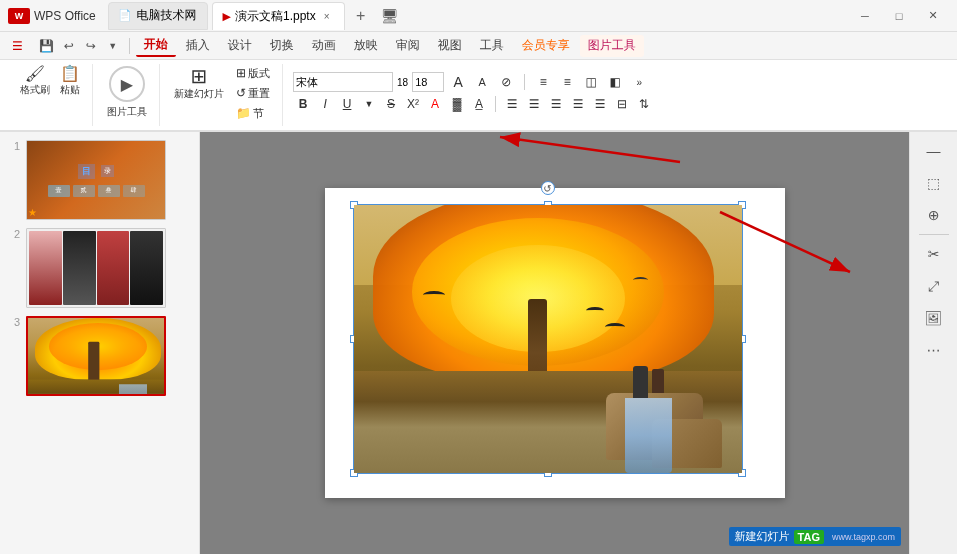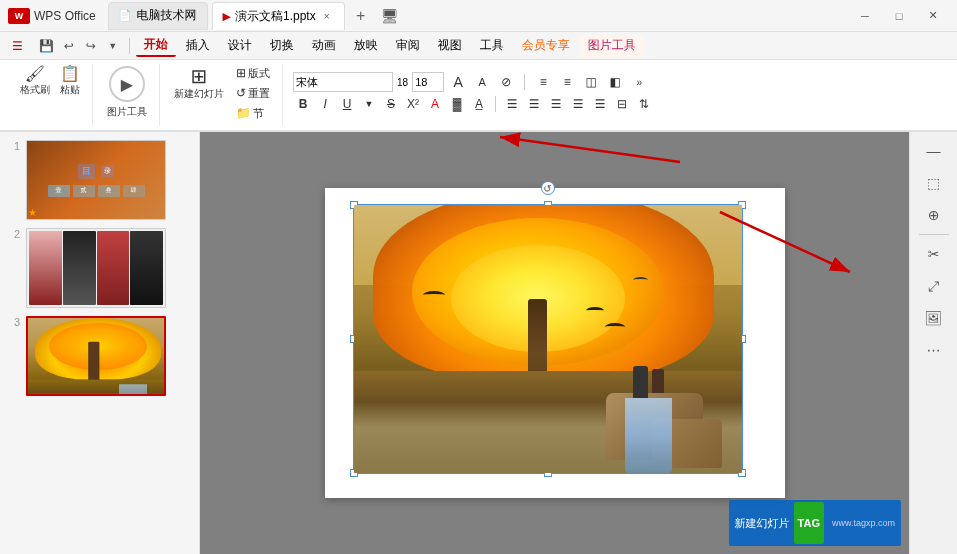--- a/index.html
+++ b/index.html
@@ -11,21 +11,21 @@
     .wps-logo { width: 22px; height: 16px; background: #c00; color: white; font-size: 9px; font-weight: bold; display: flex; align-items: center; justify-content: center; border-radius: 2px; }
     .title-tab { display: flex; align-items: center; height: 28px; padding: 0 10px; background: #fff; border: 1px solid #ddd; border-bottom: none; border-radius: 4px 4px 0 0; font-size: 12px; gap: 4px; cursor: pointer; }
     .title-tab.inactive { background: #e8e8e8; border-bottom: 1px solid #ddd; }
     .tab-close { width: 14px; height: 14px; display: flex; align-items: center; justify-content: center; border-radius: 2px; font-size: 10px; color: #666; cursor: pointer; }
     .tab-add { width: 24px; height: 24px; display: flex; align-items: center; justify-content: center; color: #666; font-size: 16px; cursor: pointer; }
     .window-controls { margin-left: auto; display: flex; gap: 2px; }
     .win-btn { width: 32px; height: 26px; display: flex; align-items: center; justify-content: center; cursor: pointer; border-radius: 2px; font-size: 11px; color: #555; }
 
     
     .menu-bar { display: flex; align-items: center; background: #f5f5f5; height: 28px; border-bottom: 1px solid #e0e0e0; padding: 0 4px; gap: 2px; }
-    .menu-item { padding: 2px 8px; height: 22px; display: flex; align-items: center; cursor: pointer; border-radius: 2px; font-size: 12px; color: #000000; }
+    .menu-item { padding: 2px 8px; height: 22px; display: flex; align-items: center; cursor: pointer; border-radius: 2px; font-size: 12px; color: #404040; }
     .quick-tools { display: flex; align-items: center; gap: 2px; margin-left: 4px; }
     .quick-btn { width: 20px; height: 20px; display: flex; align-items: center; justify-content: center; cursor: pointer; border-radius: 2px; color: #555; font-size: 12px; }
     .separator { width: 1px; height: 16px; background: #ccc; margin: 0 4px; }
 
     
     .ribbon { background: #fff; border-bottom: 2px solid #e0e0e0; padding: 0; }
 
     .ribbon-content { display: flex; align-items: flex-start; padding: 4px 8px; gap: 2px; background: #fff; min-height: 70px; }
     .ribbon-group { display: flex; flex-direction: column; align-items: flex-start; border-right: 1px solid #e8e8e8; padding: 0 8px; padding-bottom: 4px; min-height: 62px; justify-content: space-between; }
     .ribbon-group:last-child { border-right: none; justify-content: center; }
@@ -87,21 +87,21 @@
     .handle.br { bottom: -4px; right: -4px; cursor: se-resize; }
     .rotate-handle { width: 14px; height: 14px; border: 1px solid #4a90d9; border-radius: 50%; background: white; position: absolute; top: -24px; left: calc(50% - 7px); cursor: grab; display: flex; align-items: center; justify-content: center; font-size: 10px; color: #555; }
 
     
     .right-panel { width: 48px; background: #f0f0f0; border-left: 1px solid #e0e0e0; display: flex; flex-direction: column; align-items: center; padding: 4px 0; gap: 2px; }
     .rp-btn { width: 36px; height: 30px; display: flex; align-items: center; justify-content: center; cursor: pointer; border-radius: 4px; font-size: 14px; color: #555; border: 1px solid transparent; }
     .rp-separator { width: 30px; height: 1px; background: #ccc; margin: 2px 0; }
 
     
     .watermark { position: absolute; bottom: 8px; right: 8px; background: rgba(0,100,200,0.85); color: white; padding: 2px 6px; font-size: 11px; border-radius: 2px; display: flex; align-items: center; gap: 4px; z-index: 100; }
-    .watermark-tag { background: #22aa22; padding: 15px 4px; border-radius: 2px; font-weight: bold; font-size: 11px; }
+    .watermark-tag { background: #22aa22; padding: 1px 4px; border-radius: 2px; font-weight: bold; font-size: 11px; }
     .watermark-url { font-size: 9px; color: #cce; }
     .font-select { height: 18px; width: 90px; border: 1px solid #ccc; font-size: 11px; padding: 0 2px; }
     .size-select { height: 18px; width: 36px; border: 1px solid #ccc; font-size: 11px; padding: 0 2px; }
   </style>
 </head>
 <body>
 
 <div class="title-bar">
   <div class="title-bar-logo">
     <div class="wps-logo">W</div>

